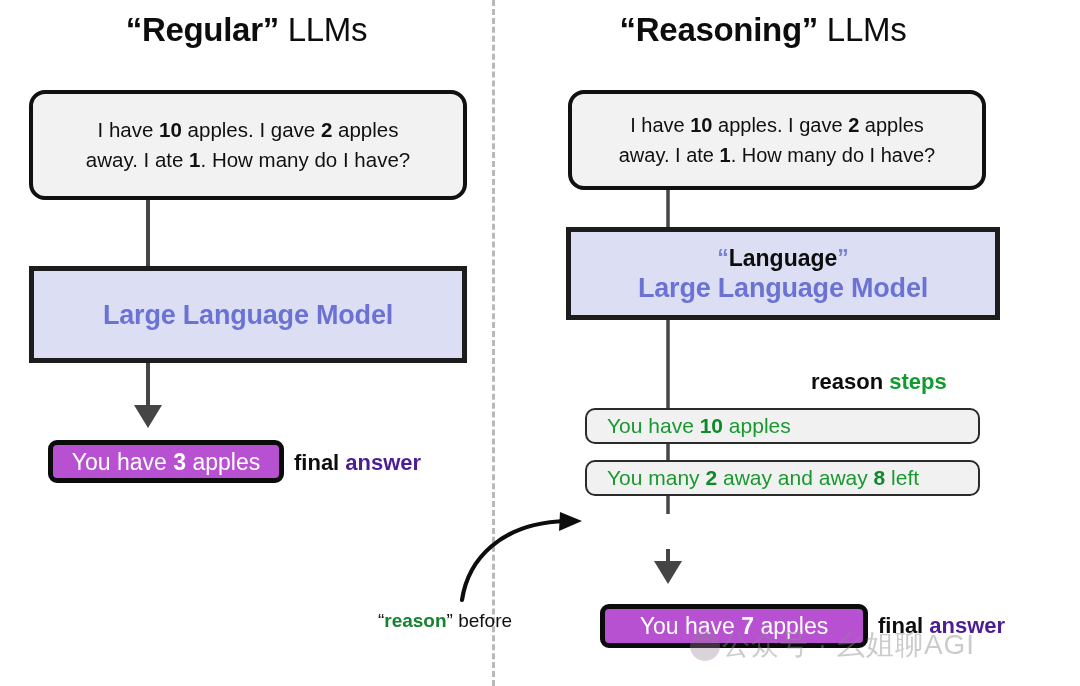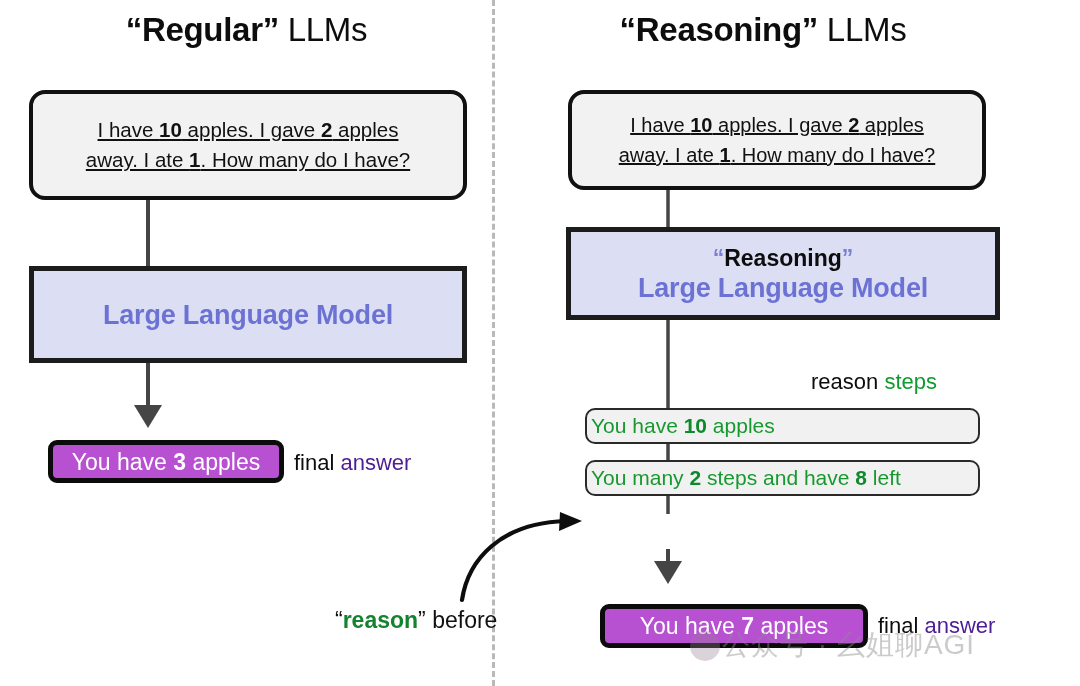--- a/index.html
+++ b/index.html
@@ -54,21 +54,20 @@
     border-radius: 16px;
     box-sizing: border-box;
     display: flex;
     align-items: center;
     justify-content: center;
     text-align: center;
     font-size: 20.5px;
     line-height: 30px;
     padding: 16px 16px;
     color: #111111;
-    text-decoration: underline;
   }
   .prompt-box b { font-weight: bold; }
 
   .llm-box {
     position: absolute;
     background: #dcdff3;
     border: 5px solid #1c1c1c;
     box-sizing: border-box;
     display: flex;
     flex-direction: column;
@@ -100,21 +99,21 @@
 
   
   .step-box {
     position: absolute;
     background: #f1f1f1;
     border: 2.5px solid #2a2a2a;
     border-radius: 10px;
     box-sizing: border-box;
     display: flex;
     align-items: center;
-    padding-left: 4px;
+    padding-left: 20px;
     font-size: 21px;
     line-height: 26px;
     color: #17992f;
     white-space: nowrap;
   }
   .step-box b { font-weight: bold; color: #0e8a2a; }
 
   
   .answer-chip {
     position: absolute;
@@ -131,32 +130,32 @@
     white-space: nowrap;
     padding: 0 12px;
   }
   .answer-chip b { font-weight: bold; }
 
   
   .tag {
     position: absolute;
     font-size: 22px;
     line-height: 27px;
-    font-weight: normal;
+    font-weight: bold;
     white-space: nowrap;
     color: #0d0d0d;
   }
   .tag .green  { color: #109b30; }
   .tag .purple { color: #4c1d95; }
 
   .note {
     position: absolute;
-    font-size: 23px;
+    font-size: 19px;
     line-height: 27px;
-    text-align: left;
+    text-align: center;
     color: #111111;
     white-space: nowrap;
   }
   .note .green  { color: #14822f; font-weight: bold; }
   .note .purple { color: #a457d9; font-weight: bold; }
   .note .plain  { font-weight: normal; }
 
   
   #wires {
     position: absolute;
@@ -246,38 +245,38 @@
 
   <div class="prompt-box" style="left:568px; top:90px; width:418px; height:100px; font-size:20px;">
     <div>
       <span>I have </span><b>10</b><span> apples. I gave </span><b>2</b><span> apples</span><br>
       <span>away. I ate </span><b>1</b><span>. How many do I have?</span>
     </div>
   </div>
 
   <div class="llm-box" style="left:566px; top:227px; width:434px; height:93px;">
     <div class="llm-line1">
-      <span class="q">“</span><span>Reasoning</span><span class="q">”</span>
+      <span class="q">“</span><span>Language</span><span class="q">”</span>
     </div>
     <div class="llm-line2">Large Language Model</div>
   </div>
 
   <div class="tag" style="left:811px; top:368px;">
     <span>reason </span><span class="green">steps</span>
   </div>
 
   <div class="step-box" style="left:585px; top:408px; width:395px; height:36px;">
     <div>
       <span>You have </span><b>10</b><span> apples</span>
     </div>
   </div>
 
   <div class="step-box" style="left:585px; top:460px; width:395px; height:36px;">
     <div>
-      <span>You many </span><b>2</b><span> steps and have </span><b>8</b><span> left</span>
+      <span>You many </span><b>2</b><span> away and away </span><b>8</b><span> left</span>
     </div>
   </div>
 
 
   <div class="answer-chip" style="left:600px; top:604px; width:268px; height:44px;">
     <div>
       <span>You have </span><b>7</b><span> apples</span>
     </div>
   </div>
 

